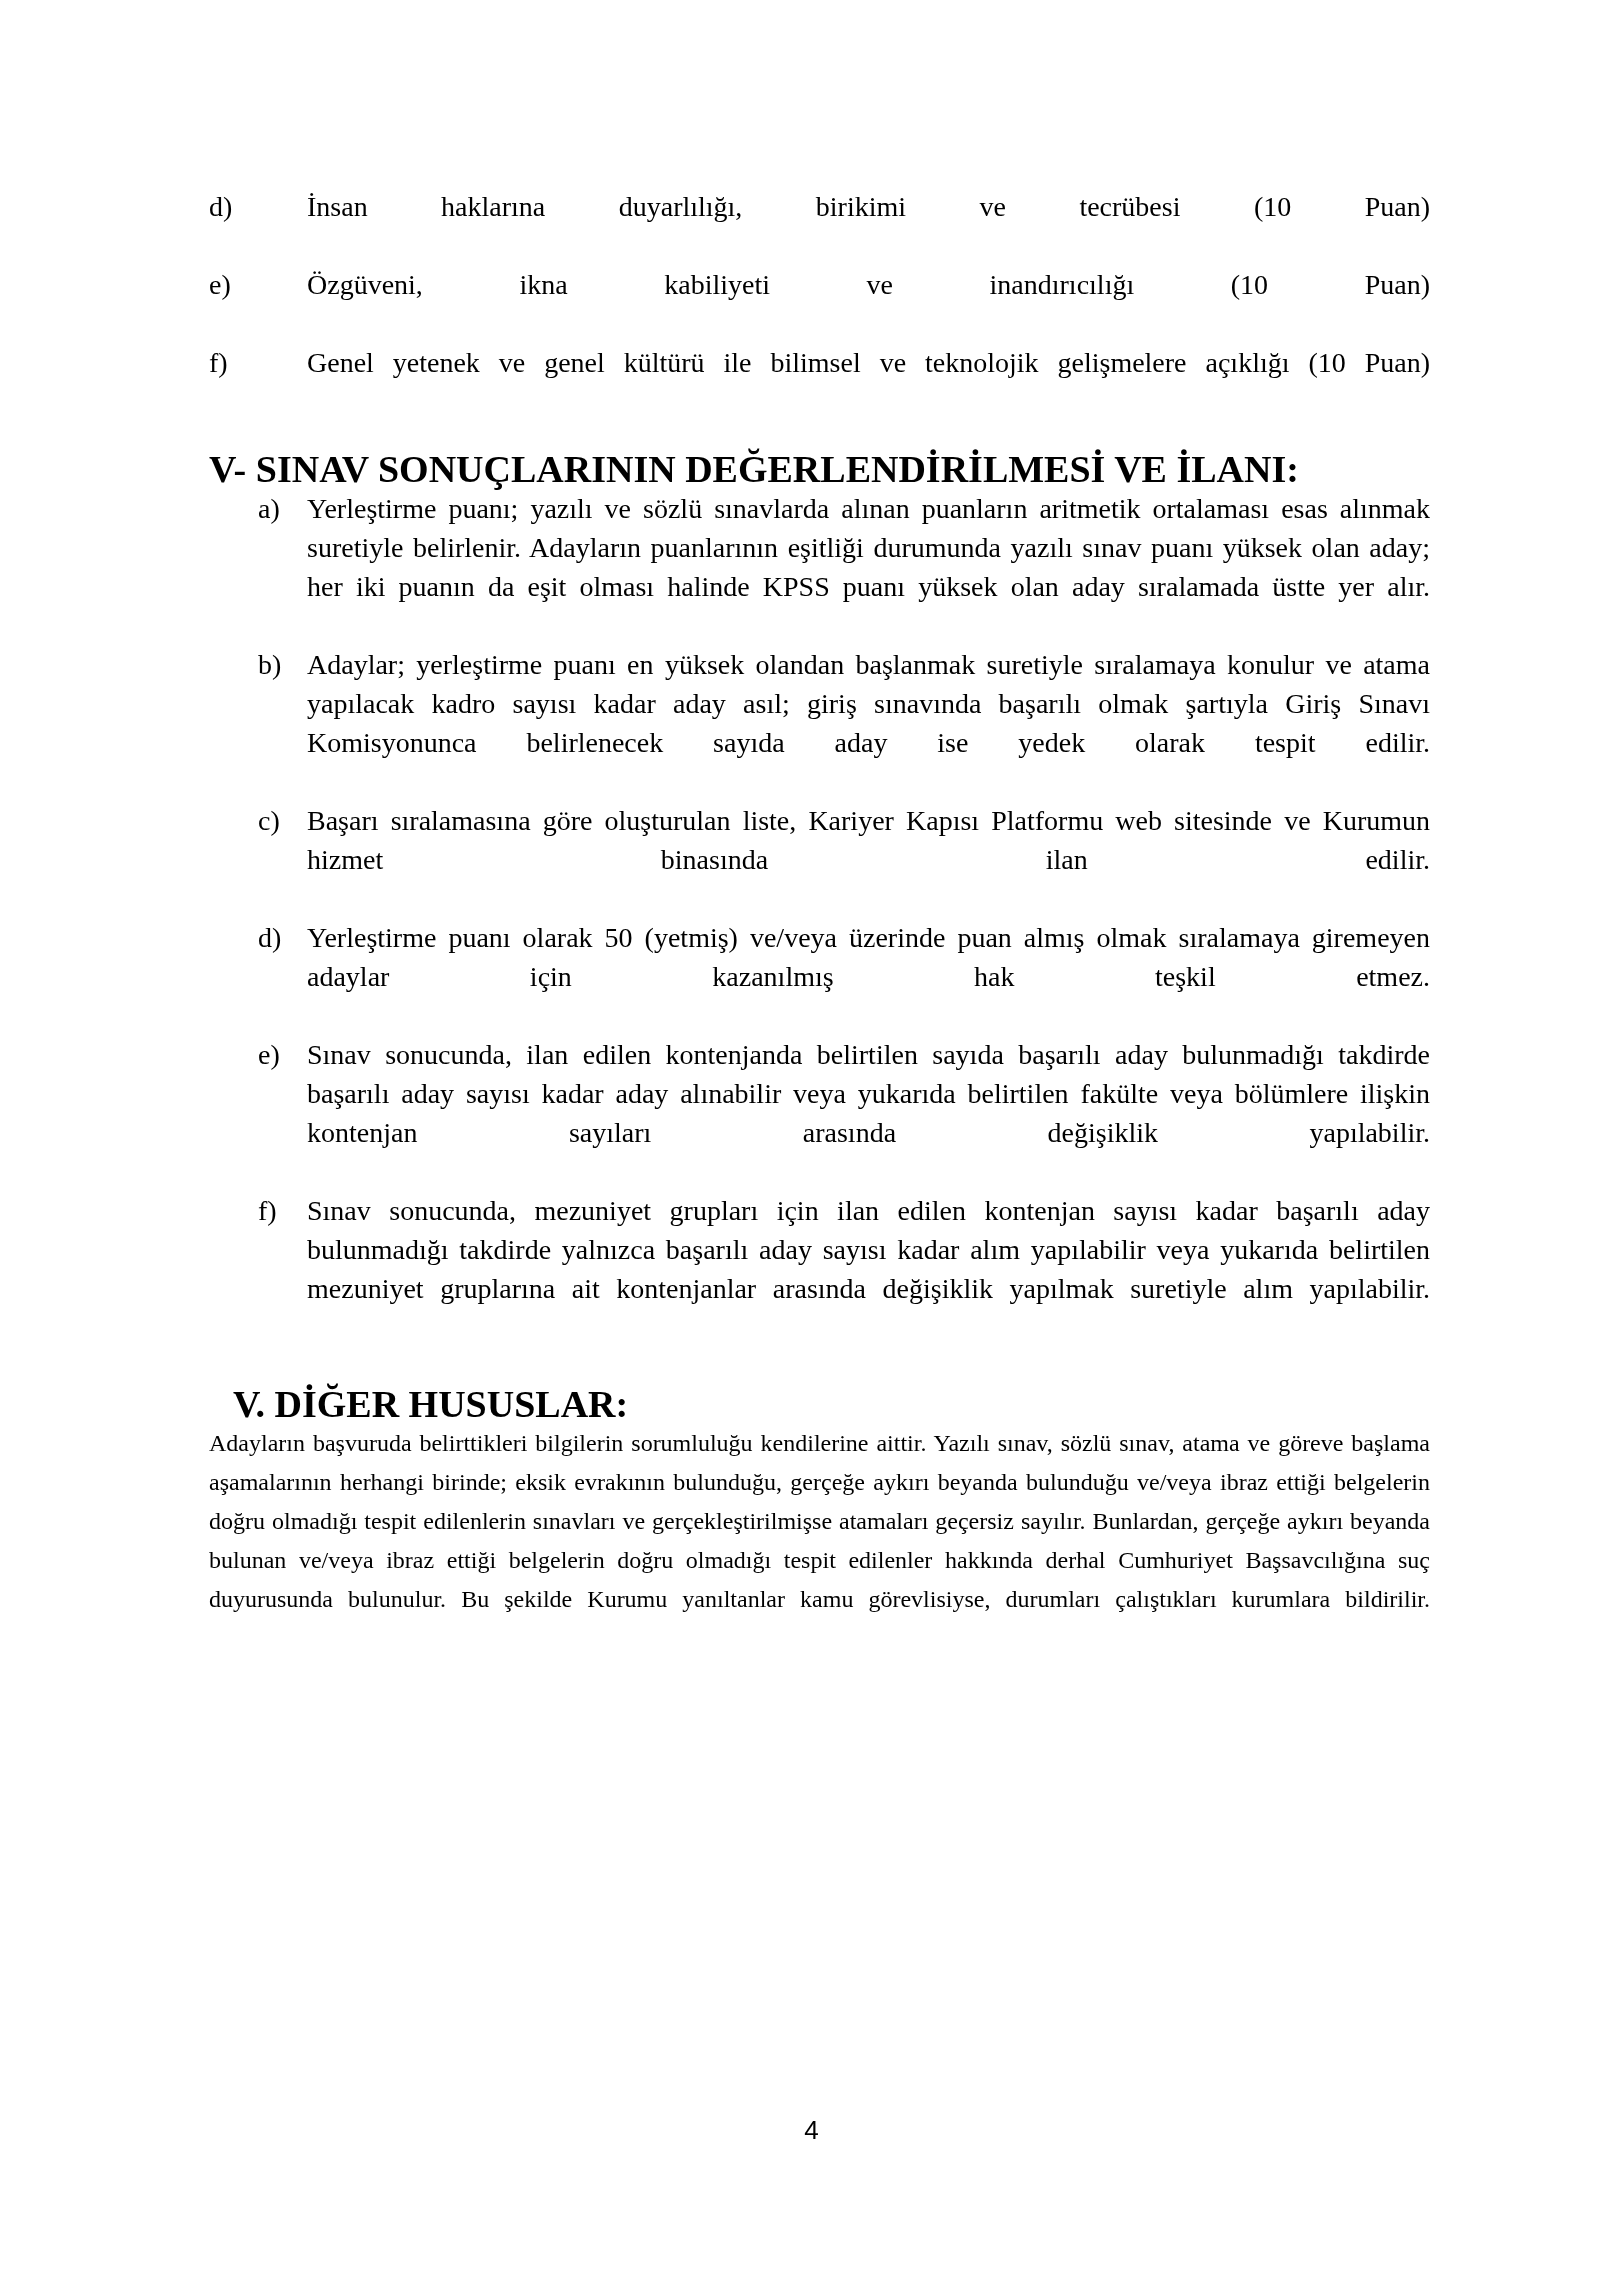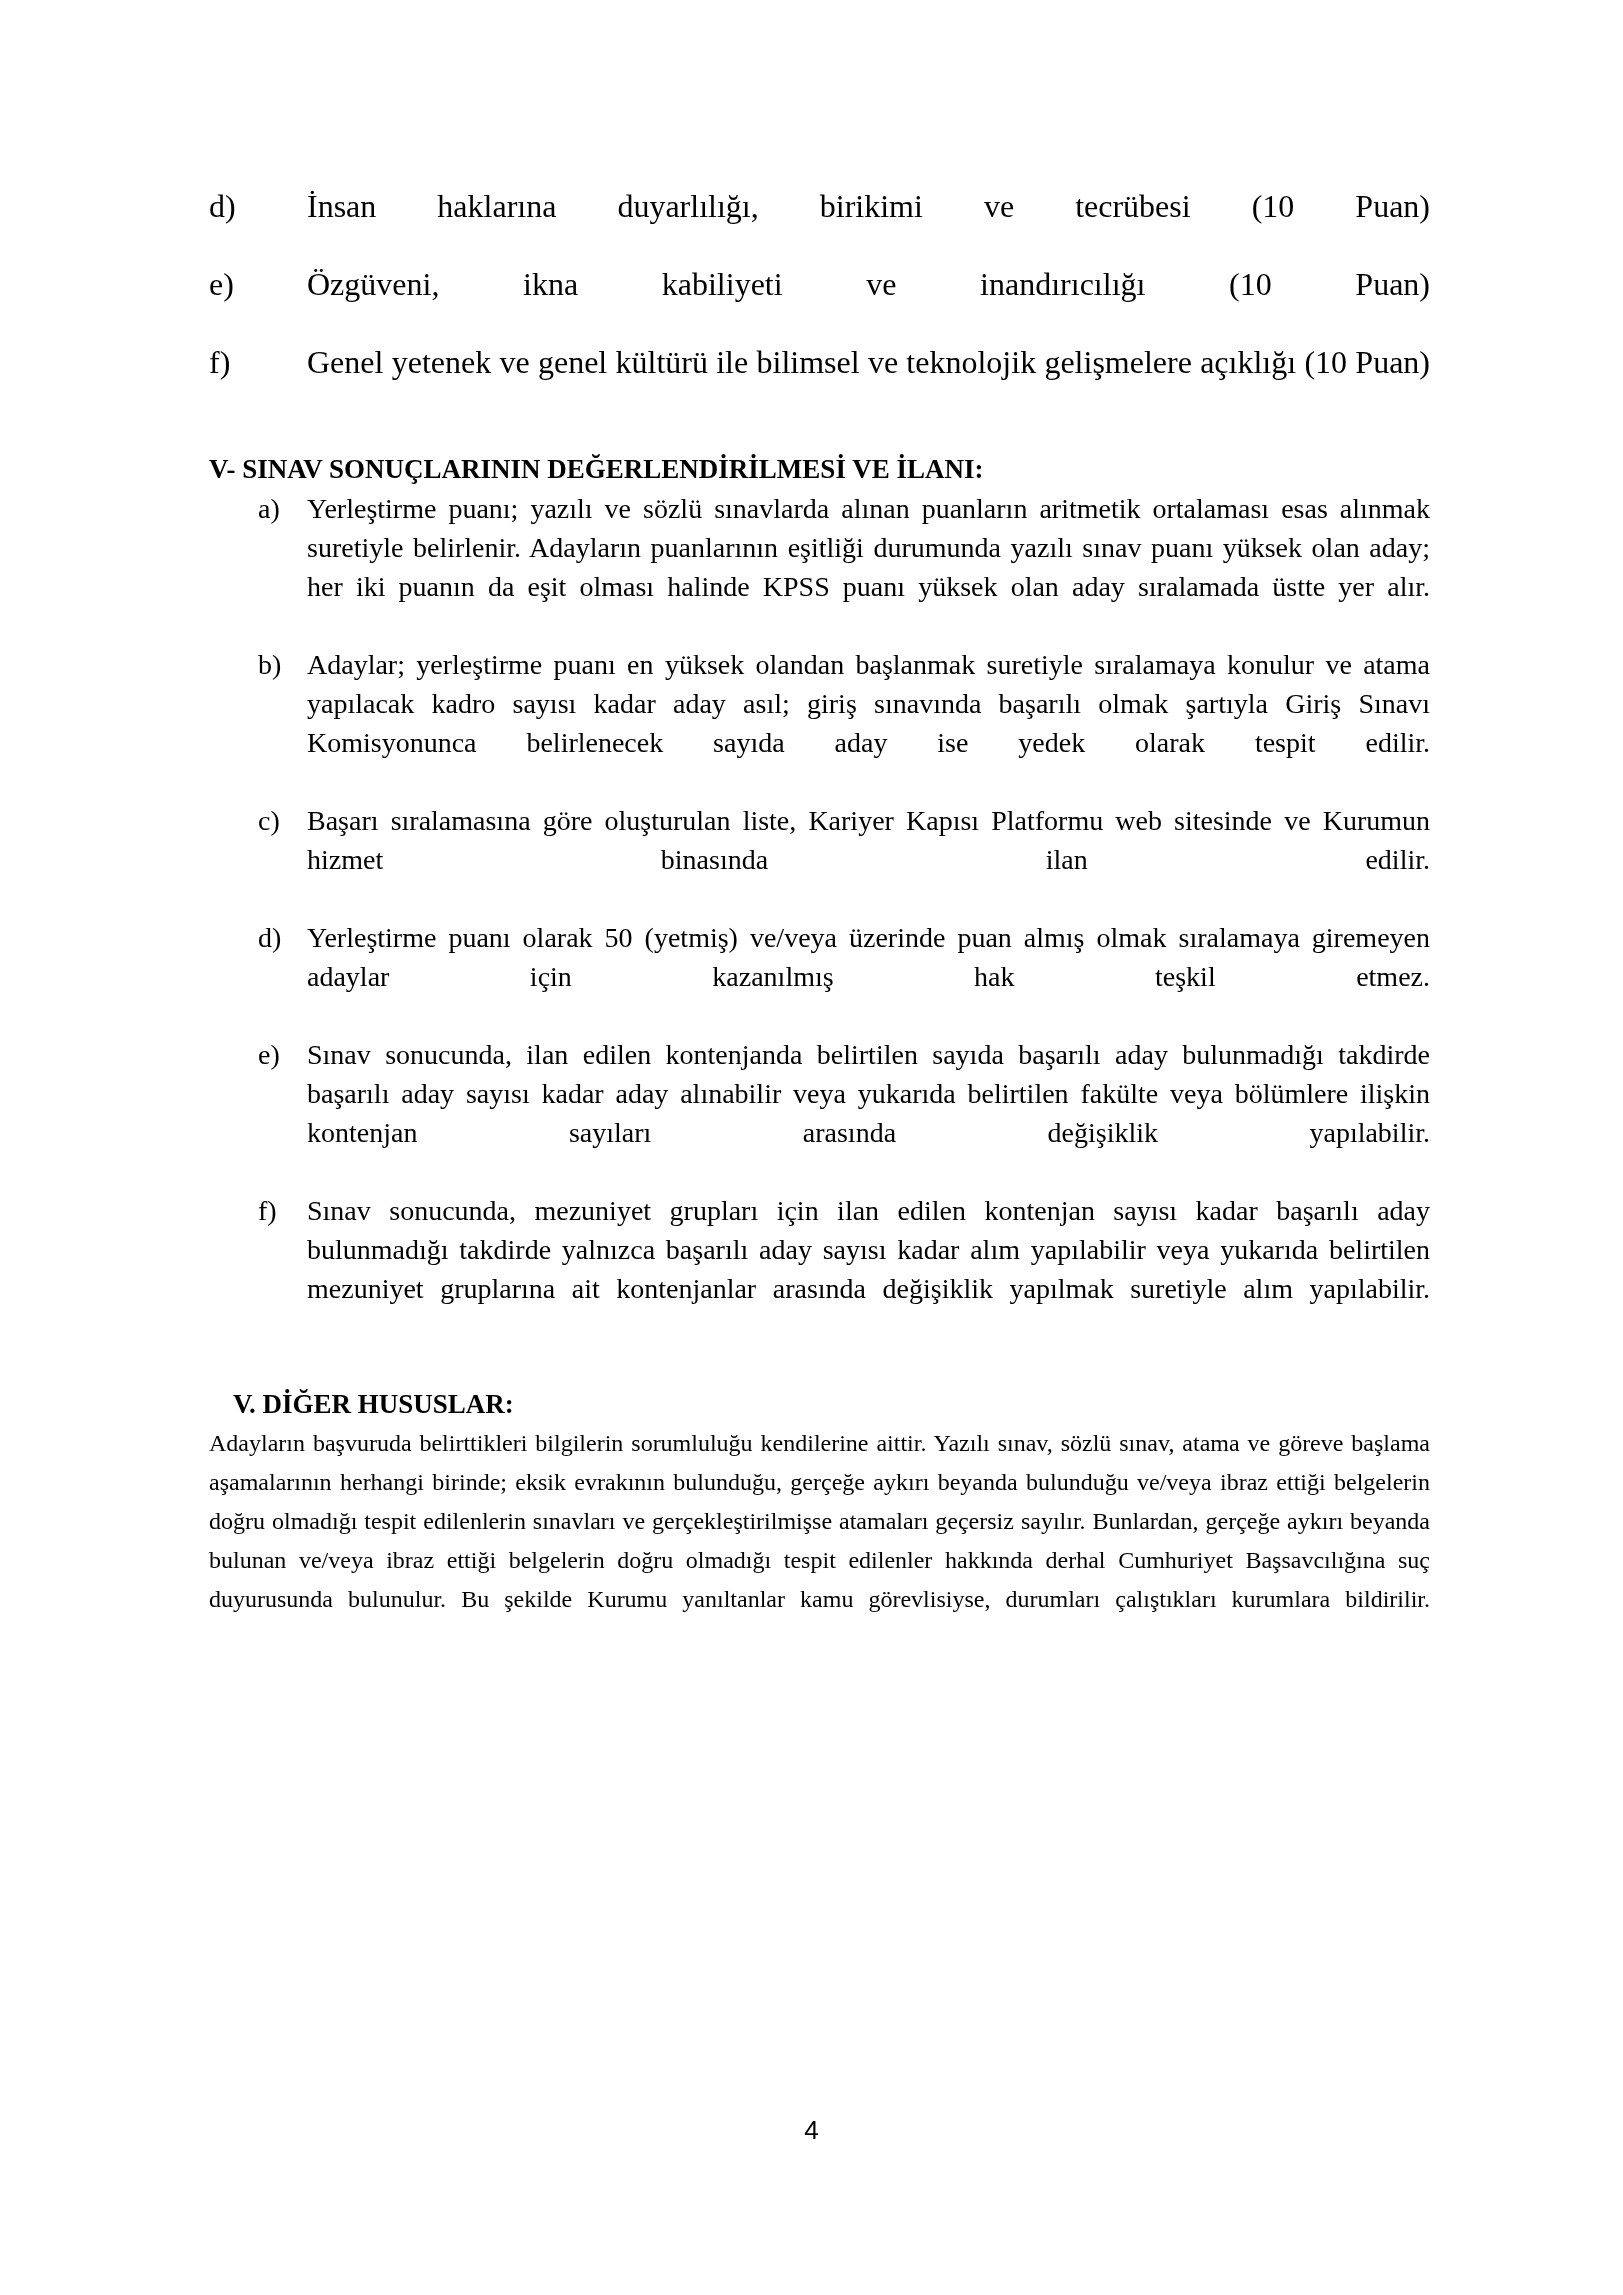--- a/index.html
+++ b/index.html
@@ -33,37 +33,37 @@
     width: 1221px;
   }
 
   
   .cont-list {
     margin: 0;
     padding: 0;
     list-style: none;
   }
   .cont-item {
-    font-size: 32px;
+    font-size: 28px;
     line-height: 39px;
     text-align: justify;
     text-justify: inter-word;
     margin: 0 0 0 0;
     padding-left: 98px;   
     text-indent: -98px;
   }
   .cont-item .marker {
     display: inline-block;
     width: 98px;
     text-indent: 0;
   }
 
   
   .heading {
-    font-size: 27px;
+    font-size: 38px;
     line-height: 39px;
     font-weight: bold;
     text-align: left;
     margin: 0;
     white-space: nowrap;
   }
   .heading-eval { margin-top: 29px; }
   .heading-other { margin-top: 38px; margin-left: 24px; }
 
   

